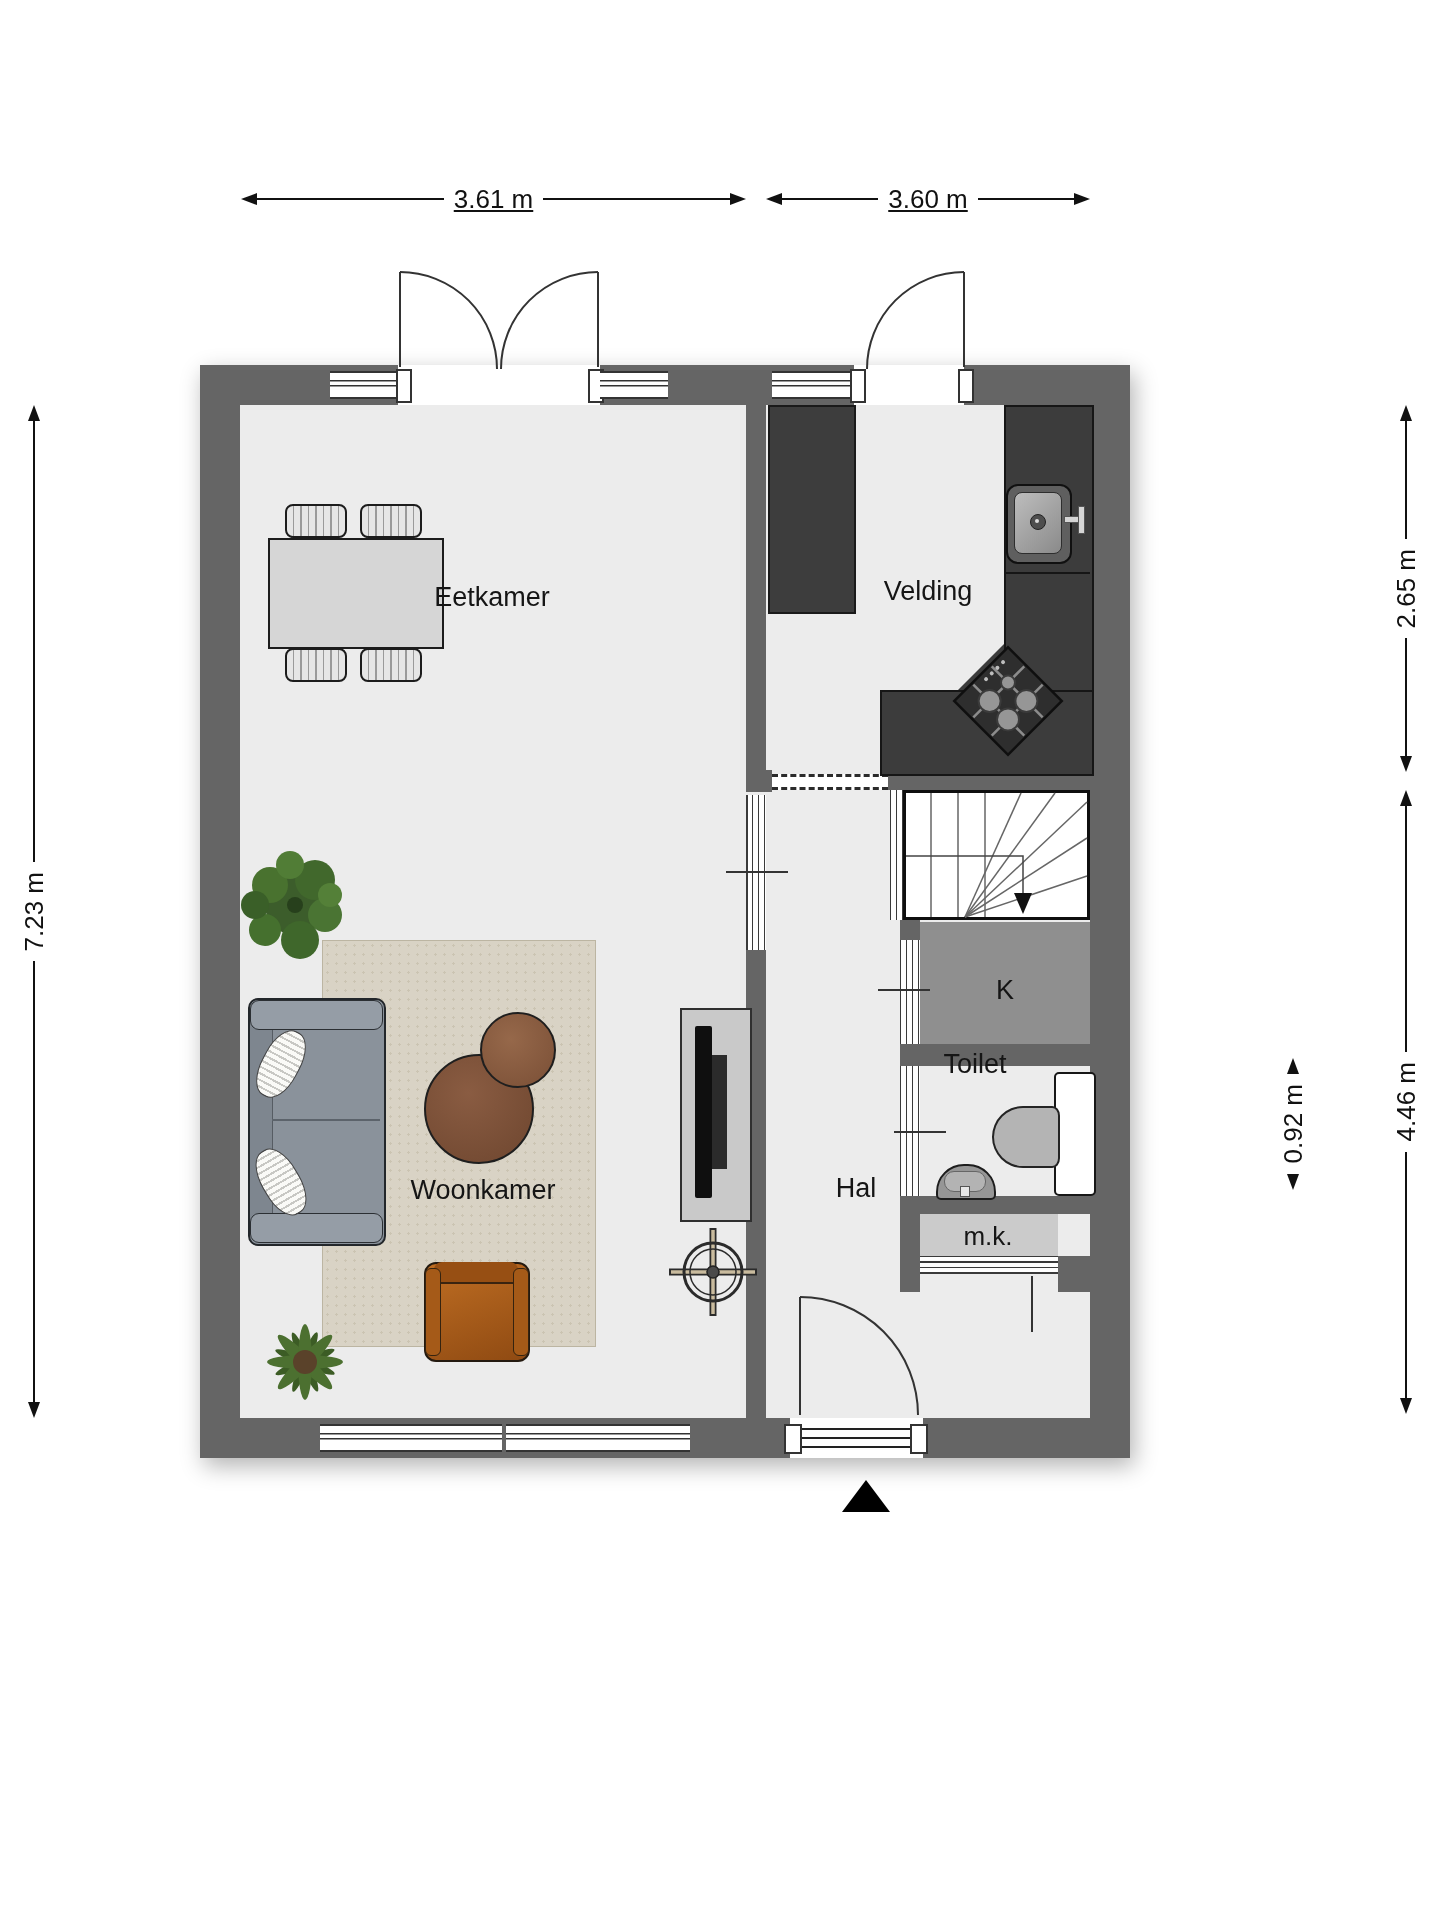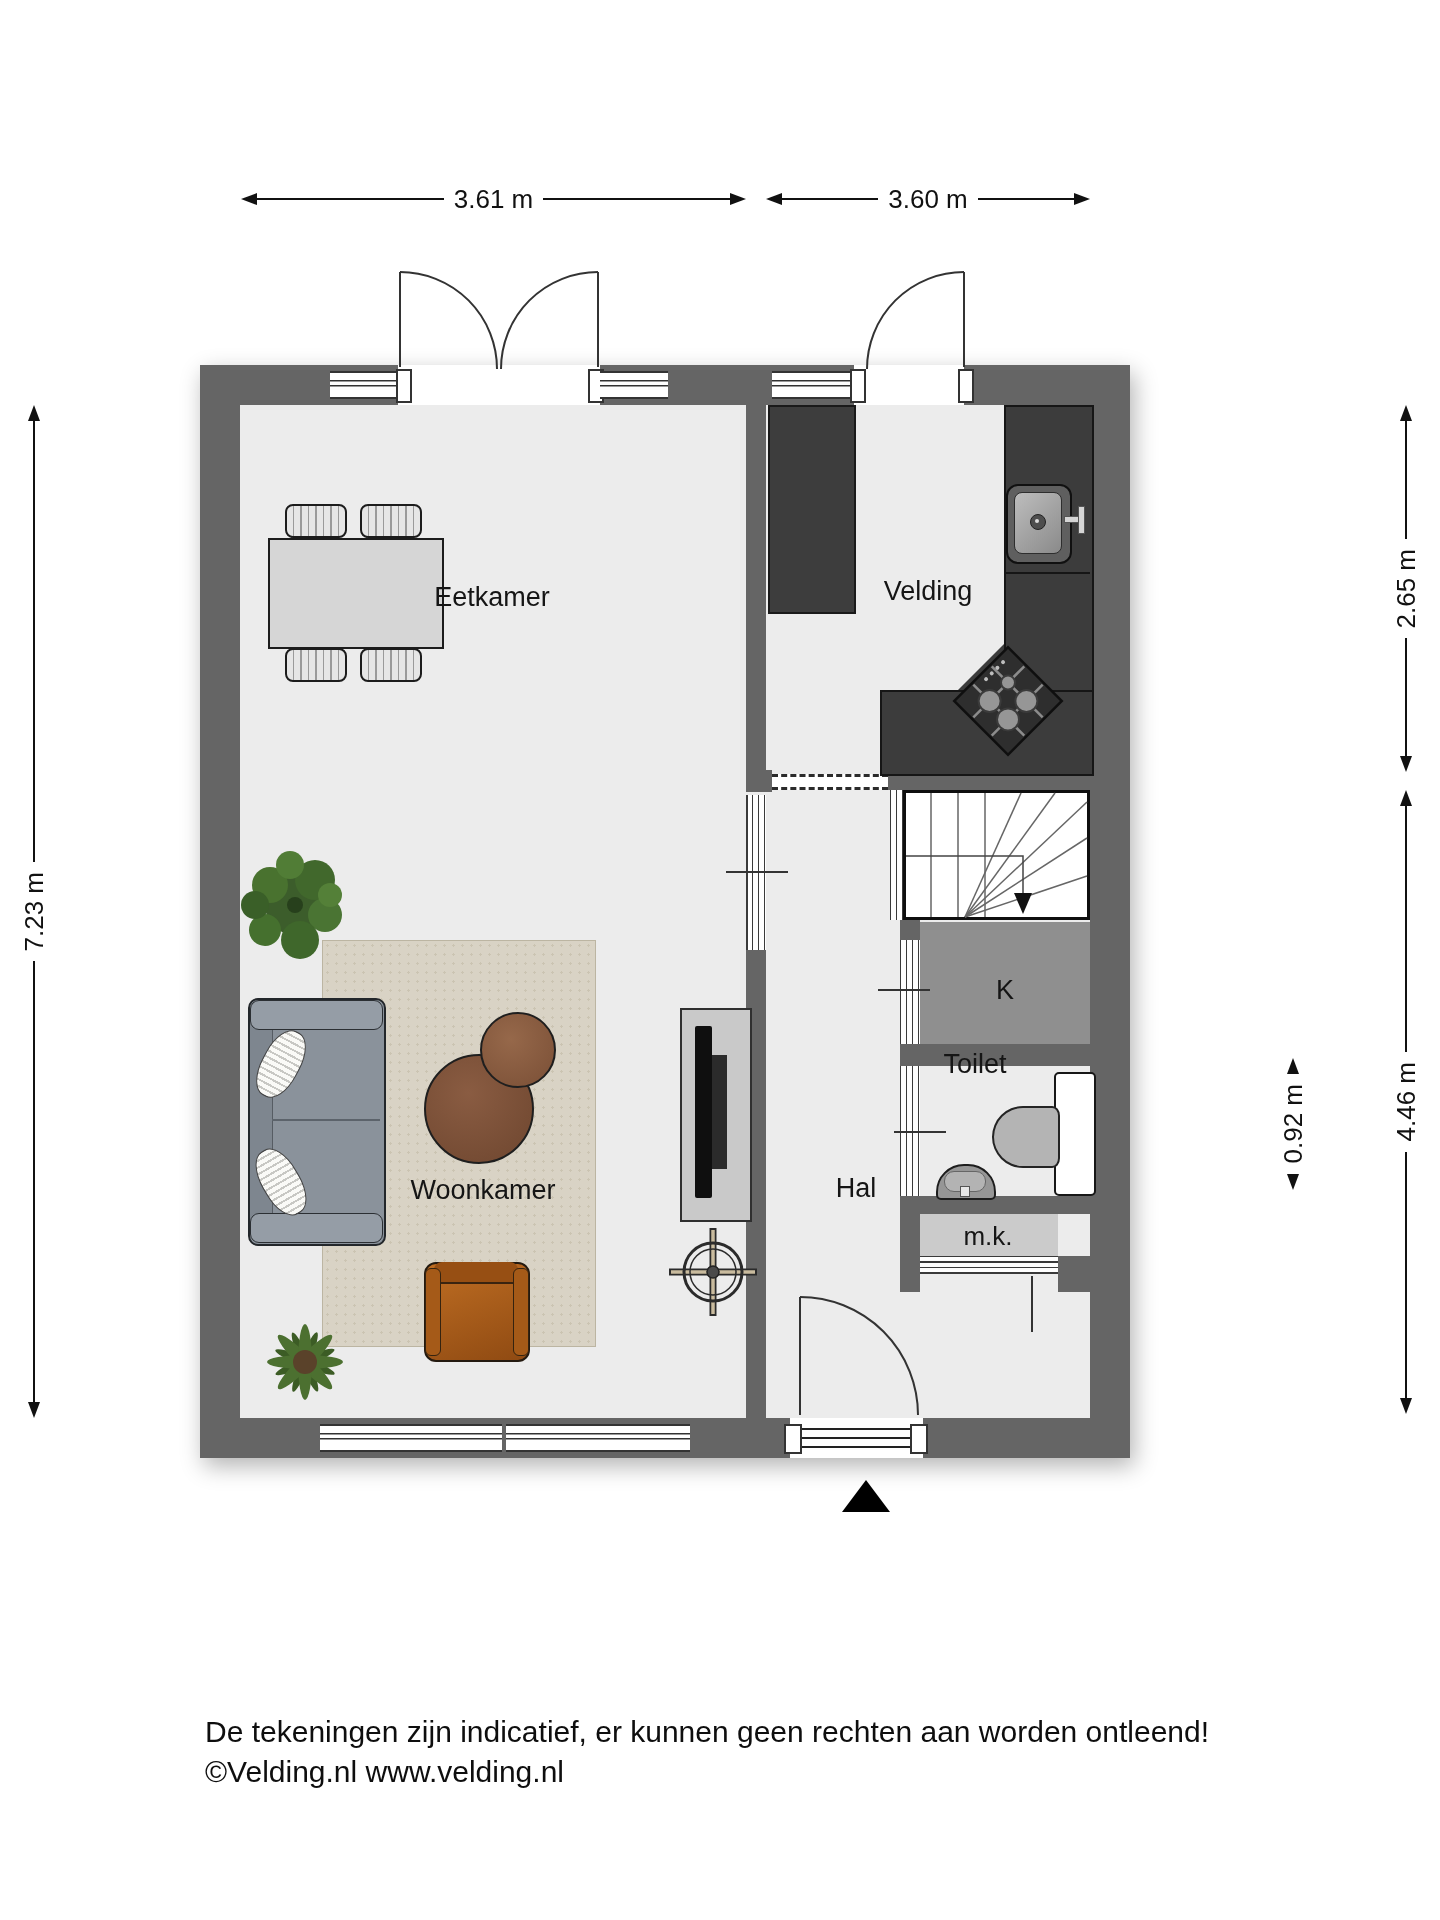--- a/index.html
+++ b/index.html
@@ -22,21 +22,21 @@
   .threshold{background:#fff;border-top:2px solid #222;border-bottom:2px solid #222;
              background-image:linear-gradient(#222 0 0);background-size:100% 2px;background-position:0 7px;background-repeat:no-repeat;}
   
   .kfill{background:#8f8f8f;}
   .mkfill{background:#cbcbcb;}
   .counter{background:#3c3c3c;border:2px solid #161616;}
   .seam{background:#161616;}
   
   .rlabel{position:absolute;transform:translate(-50%,-50%);font-size:27px;white-space:nowrap;color:#151515;}
   
-  .dim-h{position:absolute;display:flex;align-items:center;height:26px;}
+  .dim-h{position:absolute;display:flex;align-items:center;height:26px;text-decoration:underline;}
   .dim-v{position:absolute;display:flex;flex-direction:column;align-items:center;width:30px;}
   .seg{flex:1;height:1.8px;background:#111;}
   .vseg{flex:1;width:1.8px;background:#111;}
   .tl{width:0;height:0;border-top:6px solid transparent;border-bottom:6px solid transparent;border-right:16px solid #111;}
   .tr{width:0;height:0;border-top:6px solid transparent;border-bottom:6px solid transparent;border-left:16px solid #111;}
   .tu{width:0;height:0;border-left:6px solid transparent;border-right:6px solid transparent;border-bottom:16px solid #111;}
   .td{width:0;height:0;border-left:6px solid transparent;border-right:6px solid transparent;border-top:16px solid #111;}
   .hlabel{padding:0 10px;font-size:26px;white-space:nowrap;}
   .vlabel{writing-mode:vertical-rl;transform:rotate(180deg);font-size:26px;padding:10px 0;white-space:nowrap;}
   
@@ -307,18 +307,14 @@
   <div class="rlabel" style="left:492px;top:597px">Eetkamer</div>
   <div class="rlabel" style="left:928px;top:591px">Velding</div>
   <div class="rlabel" style="left:483px;top:1190px">Woonkamer</div>
   <div class="rlabel" style="left:856px;top:1188px">Hal</div>
   <div class="rlabel" style="left:975px;top:1064px">Toilet</div>
   <div class="rlabel" style="left:1005px;top:990px">K</div>
   <div class="rlabel" style="left:988px;top:1236px;font-size:26px">m.k.</div>
 
   <div class="abs northtri" style="left:842px;top:1480px"></div>
 
-  <div class="footer">
-    <div>De tekeningen zijn indicatief, er kunnen geen rechten aan worden ontleend!</div>
-    <div>©Velding.nl www.velding.nl</div>
-  </div>
 
 </div>
 
 </body></html>

